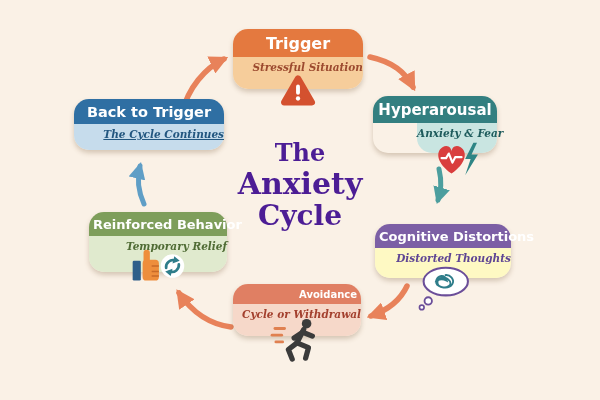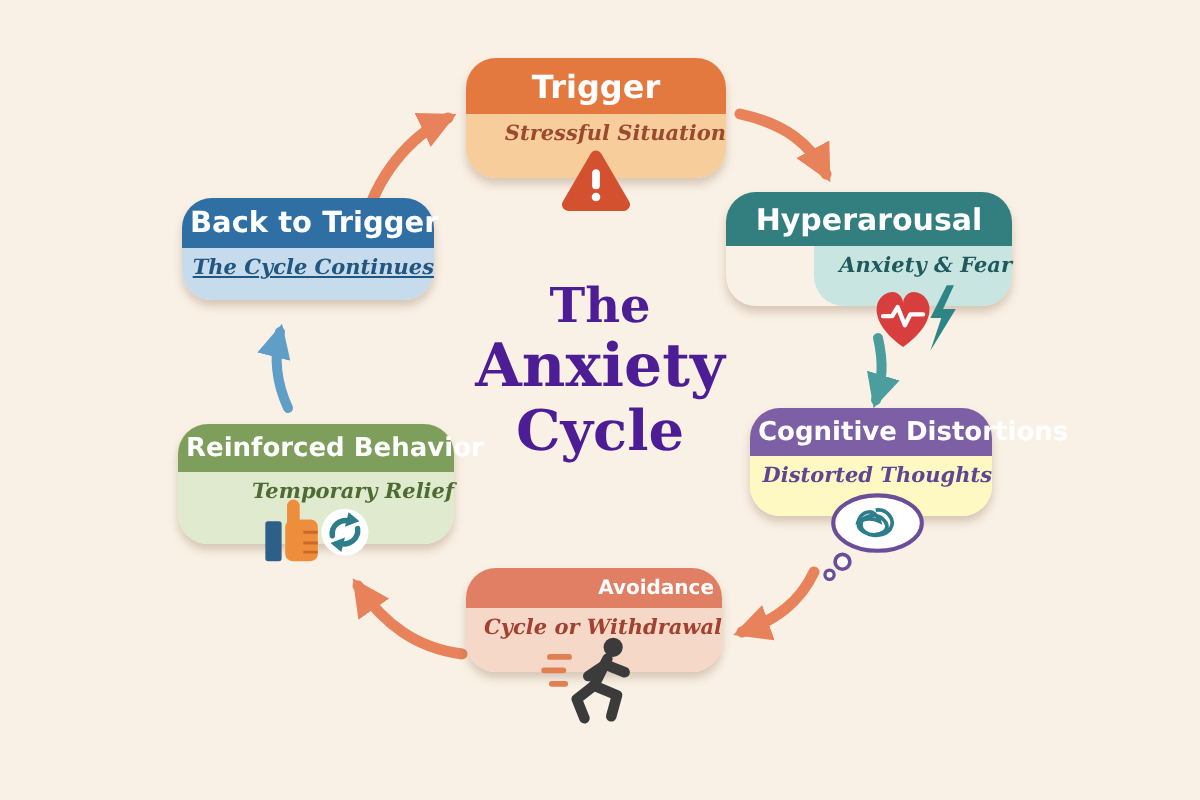--- a/index.html
+++ b/index.html
@@ -34,45 +34,45 @@
     font-size:10.5px; padding-top:4px; white-space:nowrap;
   }
   .node .icon{position:absolute; left:50%; transform:translateX(-50%); line-height:0;}
 
   .n-trigger{left:233px; top:29px; width:130px;}
   .n-trigger .hdr{background:#E4793F; font-size:16px;}
   .n-trigger .body{background:#F6CD9B; height:32px;}
   .n-trigger .sub{color:#9C4A2F;}
   .n-trigger .icon{bottom:-18px;}
 
-  .n-hyperarousal{left:363px; top:96px; width:143px;}
+  .n-hyperarousal{left:373px; top:96px; width:124px;}
   .n-hyperarousal .hdr{background:#337F80; font-size:15px;}
   .n-hyperarousal .body{background:#C9E5E1; height:30px;margin-left:44px;}
   .n-hyperarousal .sub{color:#1E5B5C;}
   .n-hyperarousal .icon{bottom:-26px;}
 
-  .n-cognitive{left:375px; top:204px; width:121px;}
+  .n-cognitive{left:375px; top:224px; width:136px;}
   .n-cognitive .hdr{background:#7C5FA5; font-size:13px;}
   .n-cognitive .body{background:#fef9c3; height:30px;}
   .n-cognitive .sub{color:#5F4694;}
   .n-cognitive .icon{bottom:-34px;}
 
   .n-avoidance{left:233px; top:284px; width:128px;}
   .n-avoidance .hdr{background:#E07F63; font-size:10px;text-align:right;}
   .n-avoidance .body{background:#F6D8C9; height:32px;}
   .n-avoidance .sub{color:#A3402E;}
   .n-avoidance .icon{bottom:-26px;}
 
   .n-reinforced{left:89px; top:212px; width:138px;}
   .n-reinforced .hdr{background:#7E9E5B; font-size:13px;}
   .n-reinforced .body{background:#E0EACE; height:36px;}
   .n-reinforced .sub{color:#4F6B34;}
   .n-reinforced .icon{bottom:-14px;}
 
-  .n-back{left:91px; top:99px; width:126px;}
+  .n-back{left:74px; top:99px; width:150px;}
   .n-back .hdr{background:#2F6FA3; font-size:14.5px;}
   .n-back .body{background:#C6DCEC; height:26px;}
   .n-back .sub{color:#22567F;text-decoration:underline;}
 </style>
 </head>
 <body>
 
 <div class="canvas">
 
   <svg class="arrow-layer" width="600" height="400" viewBox="0 0 600 400">

